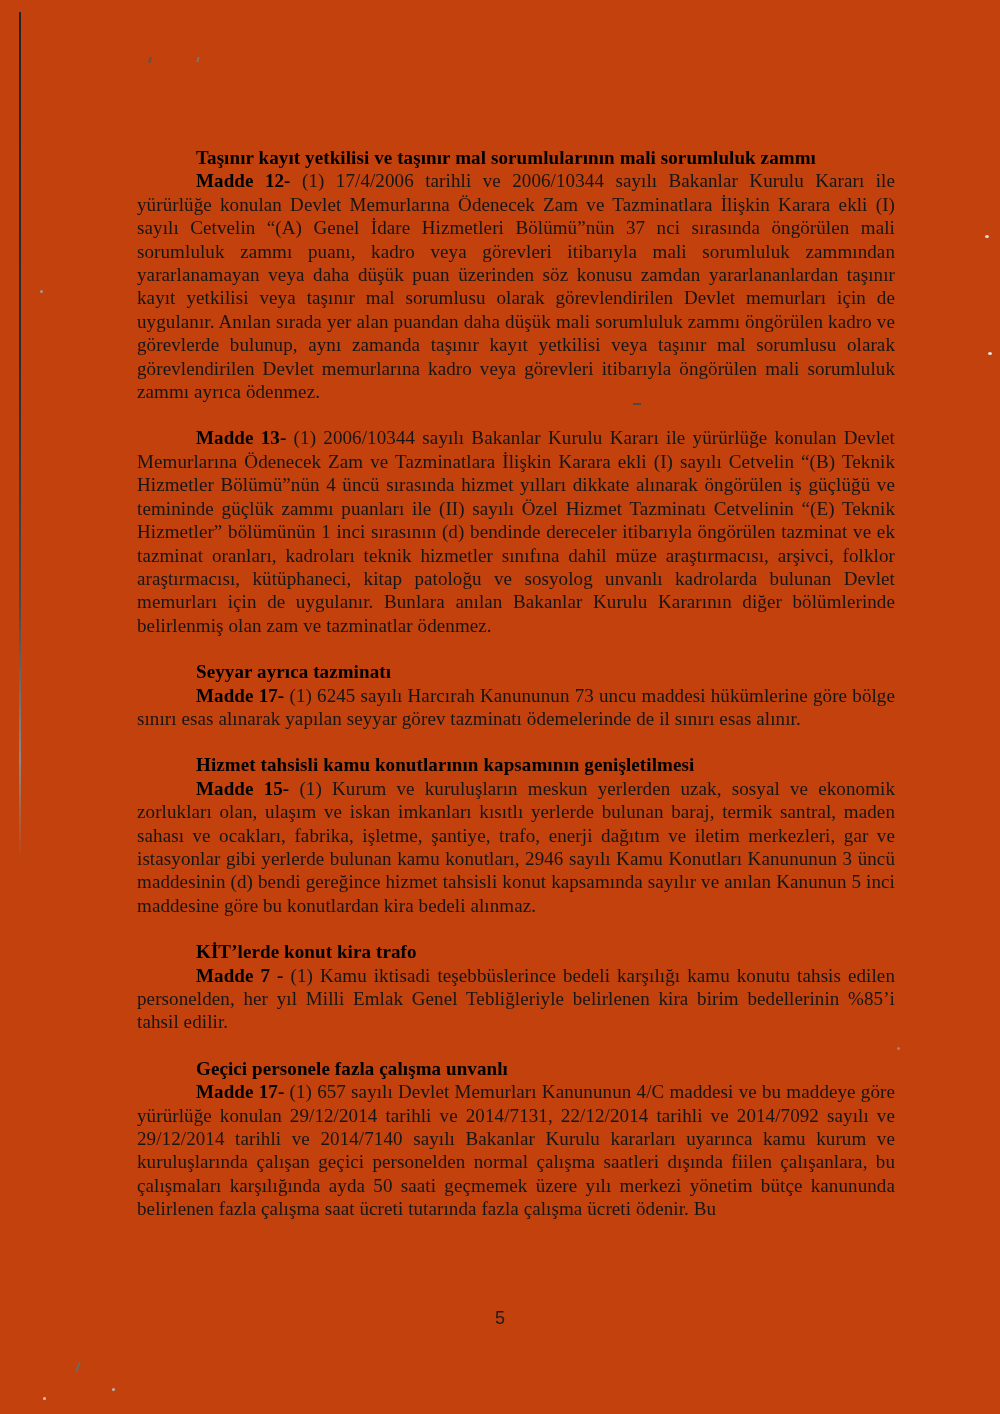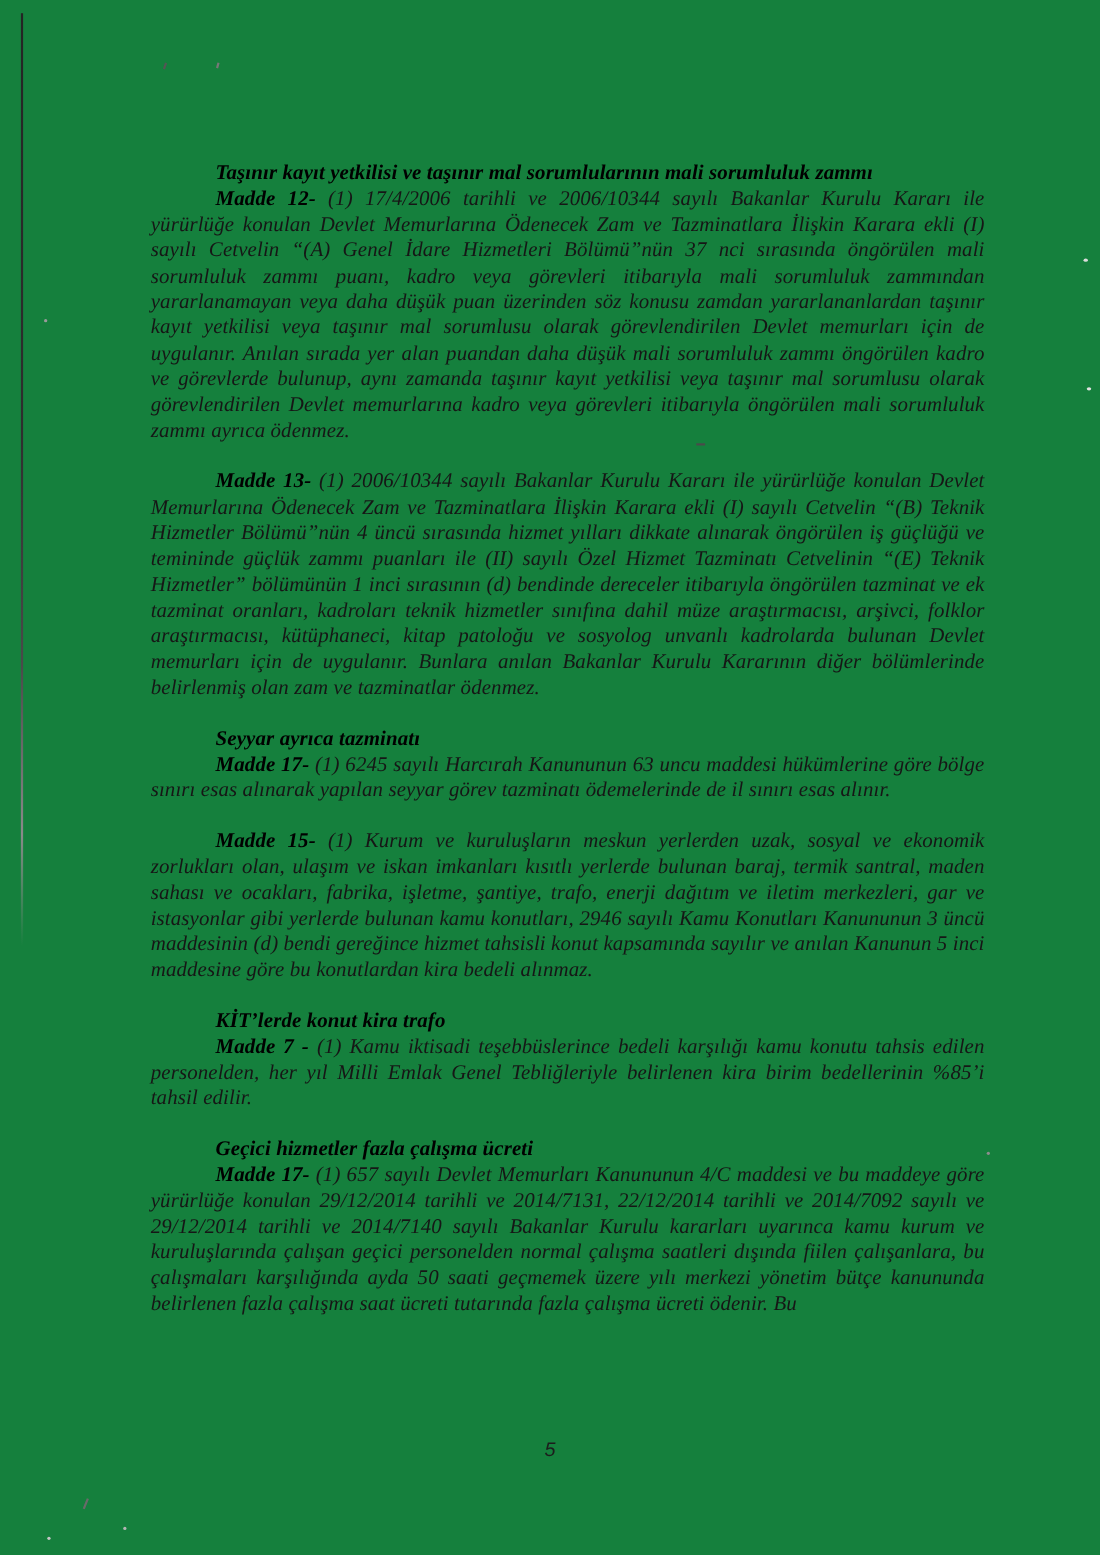--- a/index.html
+++ b/index.html
@@ -8,22 +8,21 @@
     height: 1414px;
     background: #ffffff;
     position: relative;
     overflow: hidden;
     font-family: "Liberation Serif", "DejaVu Serif", serif;
     color: #161616;
   }
   .page {
     position: absolute;
     inset: 0;
-    background: #15803d;
-    font-style: italic;
+    background: #c2410c;
   }
   
   .scan-line {
     position: absolute;
     left: 19px;
     top: 12px;
     width: 2px;
     height: 848px;
     background: linear-gradient(180deg,
       #242424 0%, #2e2e2e 45%, #4a4a4a 70%, #8a8a8a 88%, rgba(140,140,140,0) 100%);
@@ -100,34 +99,35 @@
       <h2 class="heading">Taşınır kayıt yetkilisi ve taşınır mal sorumlularının mali sorumluluk zammı</h2>
       <p class="para"><b class="lead">Madde 12-</b><span> (1) 17/4/2006 tarihli ve 2006/10344 sayılı Bakanlar Kurulu Kararı ile yürürlüğe konulan Devlet Memurlarına Ödenecek Zam ve Tazminatlara İlişkin Karara ekli (I) sayılı Cetvelin “(A) Genel İdare Hizmetleri Bölümü”nün 37 nci sırasında öngörülen mali sorumluluk zammı puanı, kadro veya görevleri itibarıyla mali sorumluluk zammından yararlanamayan veya daha düşük puan üzerinden söz konusu zamdan yararlananlardan taşınır kayıt yetkilisi veya taşınır mal sorumlusu olarak görevlendirilen Devlet memurları için de uygulanır. Anılan sırada yer alan puandan daha düşük mali sorumluluk zammı öngörülen kadro ve görevlerde bulunup, aynı zamanda taşınır kayıt yetkilisi veya taşınır mal sorumlusu olarak görevlendirilen Devlet memurlarına kadro veya görevleri itibarıyla öngörülen mali sorumluluk zammı ayrıca ödenmez.</span></p>
     </section>
 
     <section class="sec">
       <p class="para"><b class="lead">Madde 13-</b><span> (1) 2006/10344 sayılı Bakanlar Kurulu Kararı ile yürürlüğe konulan Devlet Memurlarına Ödenecek Zam ve Tazminatlara İlişkin Karara ekli (I) sayılı Cetvelin “(B) Teknik Hizmetler Bölümü”nün 4 üncü sırasında hizmet yılları dikkate alınarak öngörülen iş güçlüğü ve temininde güçlük zammı puanları ile (II) sayılı Özel Hizmet Tazminatı Cetvelinin “(E) Teknik Hizmetler” bölümünün 1 inci sırasının (d) bendinde dereceler itibarıyla öngörülen tazminat ve ek tazminat oranları, kadroları teknik hizmetler sınıfına dahil müze araştırmacısı, arşivci, folklor araştırmacısı, kütüphaneci, kitap patoloğu ve sosyolog unvanlı kadrolarda bulunan Devlet memurları için de uygulanır. Bunlara anılan Bakanlar Kurulu Kararının diğer bölümlerinde belirlenmiş olan zam ve tazminatlar ödenmez.</span></p>
     </section>
 
     <section class="sec">
       <h2 class="heading">Seyyar ayrıca tazminatı</h2>
-      <p class="para"><b class="lead">Madde 17-</b><span> (1) 6245 sayılı Harcırah Kanununun 63 uncu maddesi hükümlerine göre bölge sınırı esas alınarak yapılan seyyar görev tazminatı ödemelerinde de il sınırı esas alınır.</span></p>
+      <p class="para"><b class="lead">Madde 17-</b><span> (1) 6245 sayılı Harcırah Kanununun 73 uncu maddesi hükümlerine göre bölge sınırı esas alınarak yapılan seyyar görev tazminatı ödemelerinde de il sınırı esas alınır.</span></p>
     </section>
 
     <section class="sec">
+      <h2 class="heading">Hizmet tahsisli kamu konutlarının kapsamının genişletilmesi</h2>
       <p class="para"><b class="lead">Madde 15-</b><span> (1) Kurum ve kuruluşların meskun yerlerden uzak, sosyal ve ekonomik zorlukları olan, ulaşım ve iskan imkanları kısıtlı yerlerde bulunan baraj, termik santral, maden sahası ve ocakları, fabrika, işletme, şantiye, trafo, enerji dağıtım ve iletim merkezleri, gar ve istasyonlar gibi yerlerde bulunan kamu konutları, 2946 sayılı Kamu Konutları Kanununun 3 üncü maddesinin (d) bendi gereğince hizmet tahsisli konut kapsamında sayılır ve anılan Kanunun 5 inci maddesine göre bu konutlardan kira bedeli alınmaz.</span></p>
     </section>
 
     <section class="sec">
       <h2 class="heading">KİT’lerde konut kira trafo</h2>
       <p class="para"><b class="lead">Madde 7 -</b><span> (1) Kamu iktisadi teşebbüslerince bedeli karşılığı kamu konutu tahsis edilen personelden, her yıl Milli Emlak Genel Tebliğleriyle belirlenen kira birim bedellerinin %85’i tahsil edilir.</span></p>
     </section>
 
     <section class="sec">
-      <h2 class="heading">Geçici hizmetler fazla çalışma ücreti</h2>
+      <h2 class="heading">Geçici personele fazla çalışma unvanlı</h2>
       <p class="para"><b class="lead">Madde 17-</b><span> (1) 657 sayılı Devlet Memurları Kanununun 4/C maddesi ve bu maddeye göre yürürlüğe konulan 29/12/2014 tarihli ve 2014/7131, 22/12/2014 tarihli ve 2014/7092 sayılı ve 29/12/2014 tarihli ve 2014/7140 sayılı Bakanlar Kurulu kararları uyarınca kamu kurum ve kuruluşlarında çalışan geçici personelden normal çalışma saatleri dışında fiilen çalışanlara, bu çalışmaları karşılığında ayda 50 saati geçmemek üzere yılı merkezi yönetim bütçe kanununda belirlenen fazla çalışma saat ücreti tutarında fazla çalışma ücreti ödenir. Bu</span></p>
     </section>
 
   </main>
 
   <div class="footer">
     <span class="pagenum">5</span>
   </div>
 
 </div>

